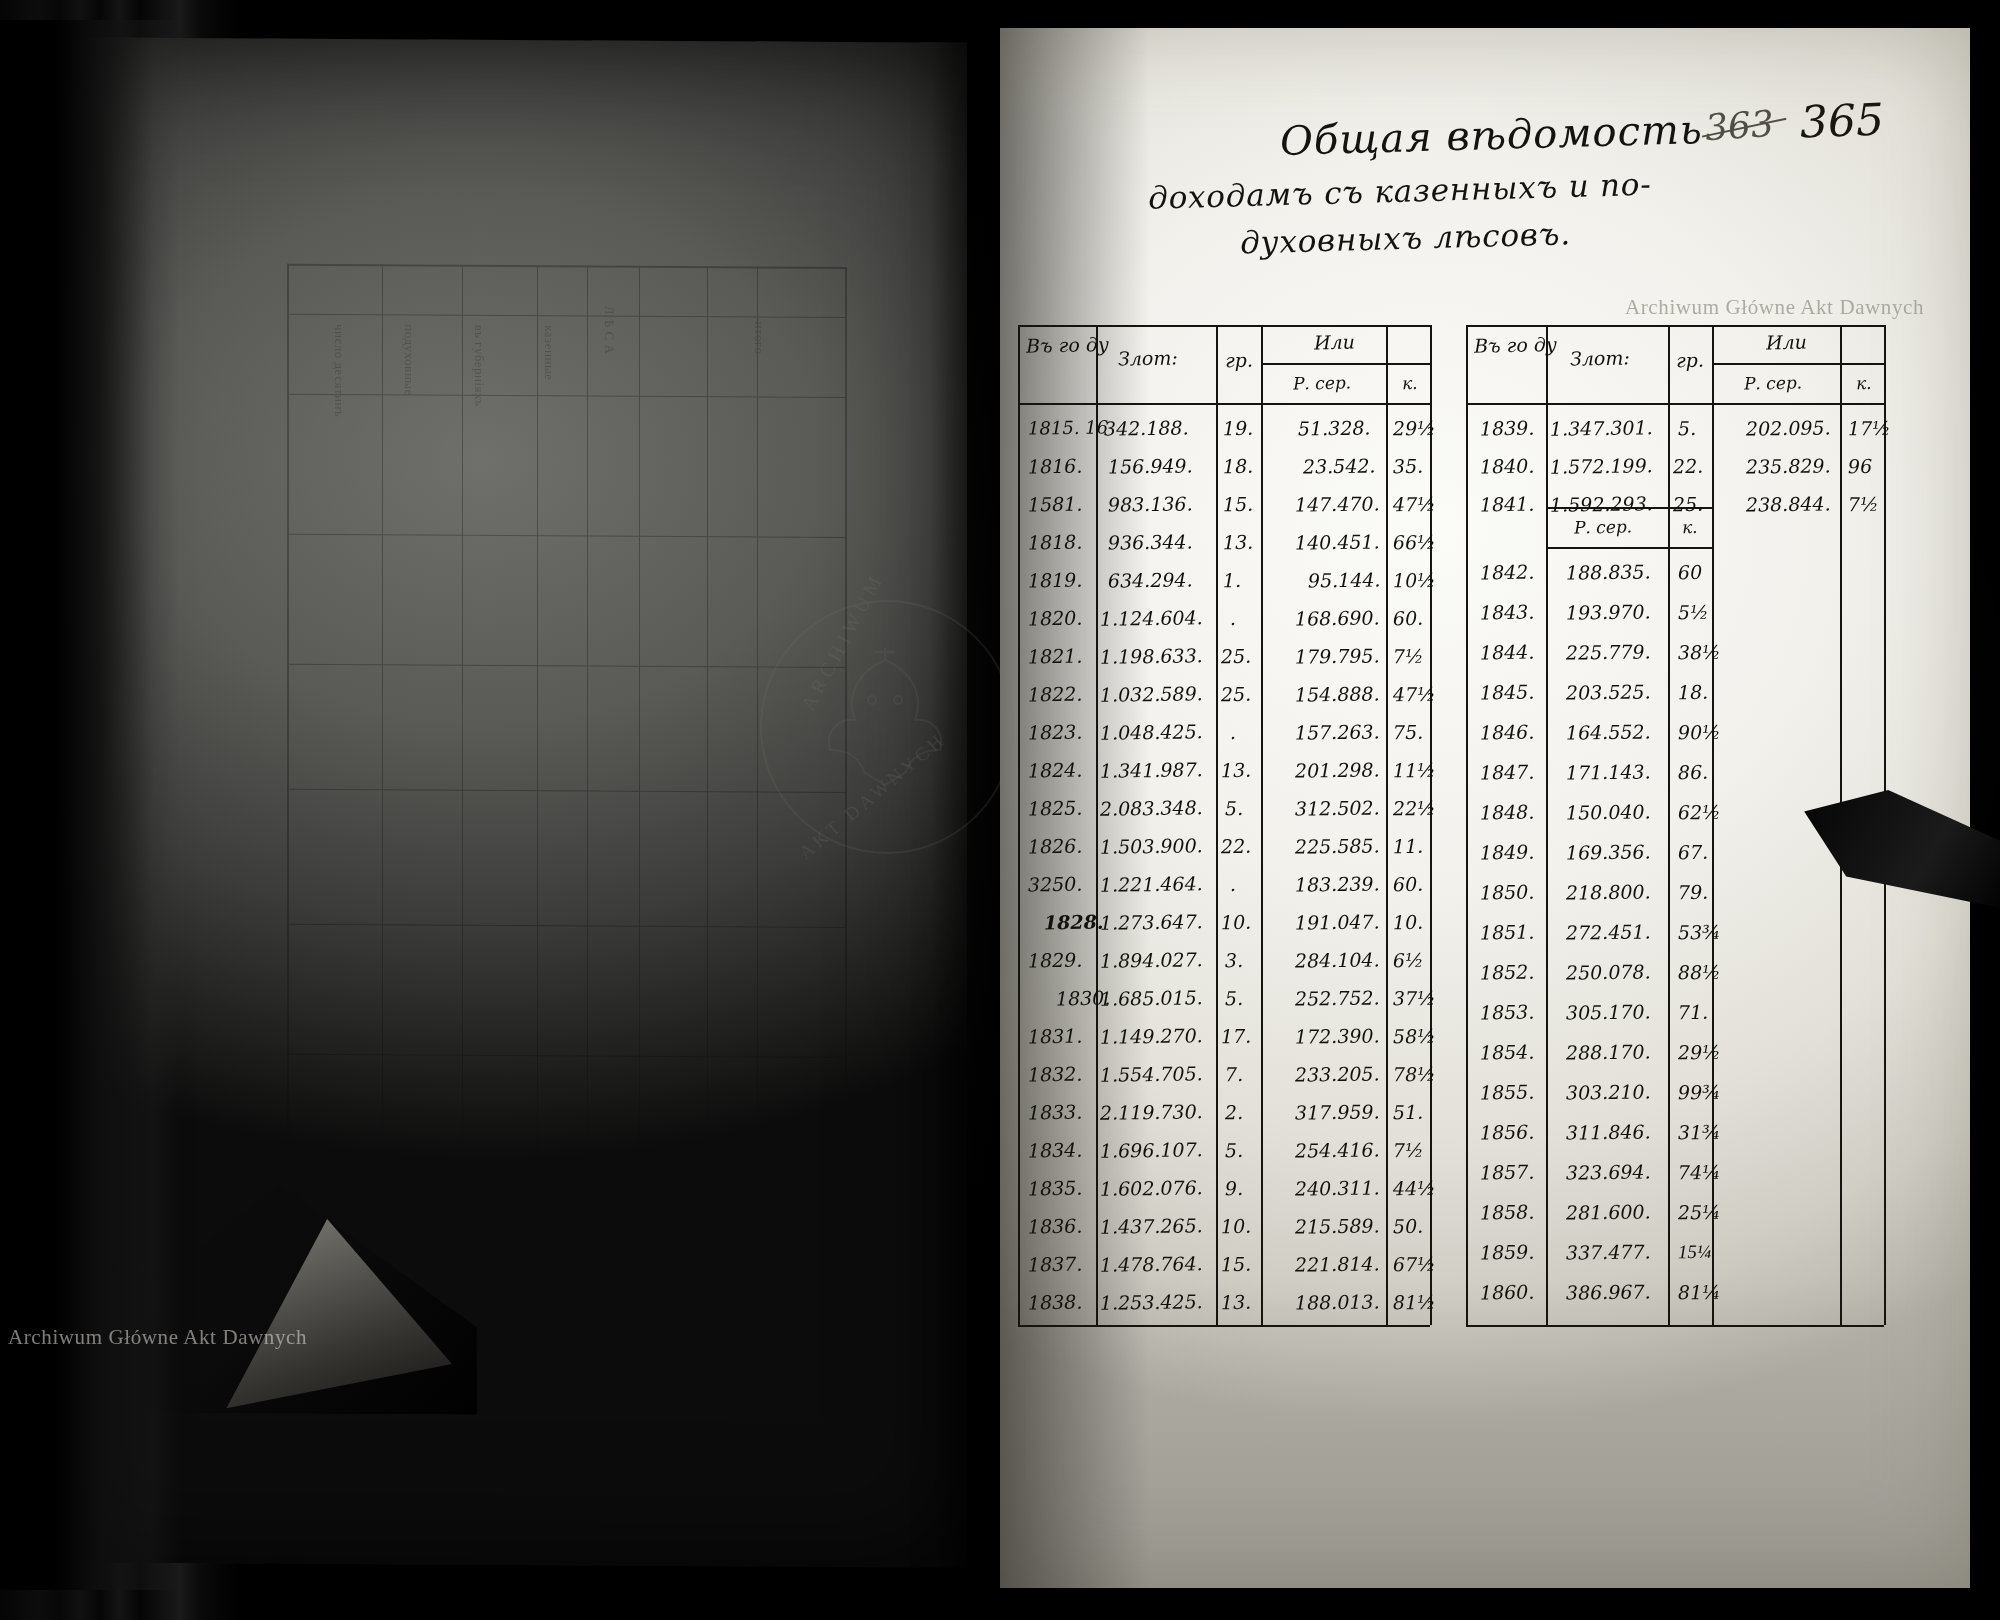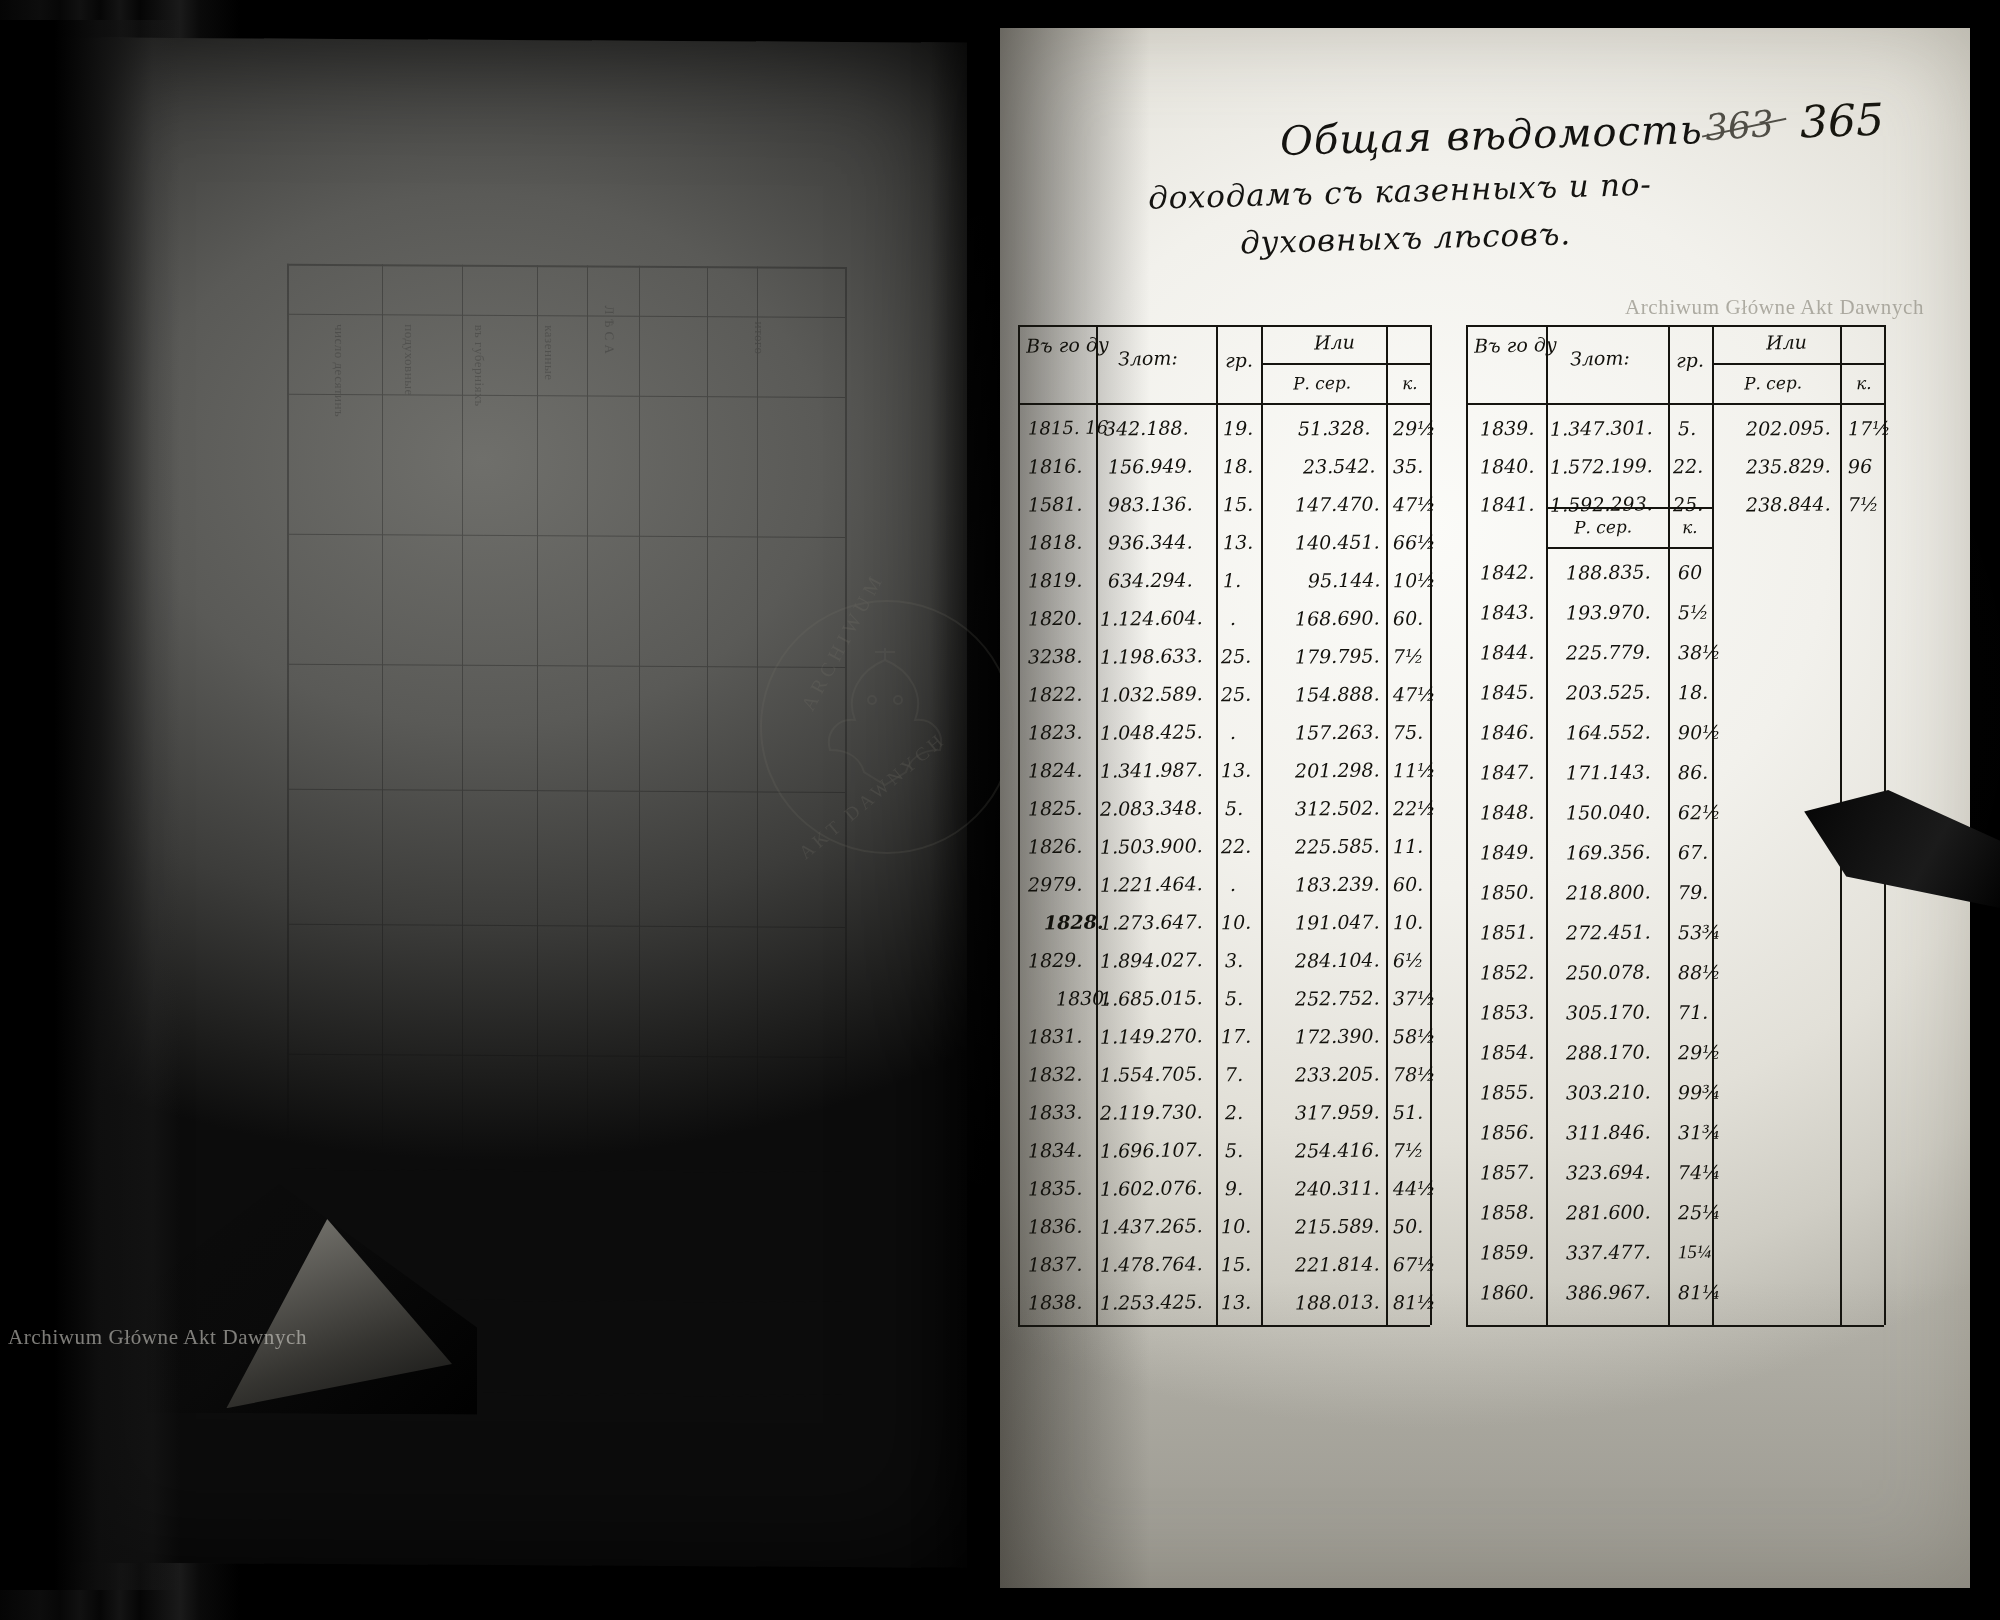--- a/index.html
+++ b/index.html
@@ -275,21 +275,21 @@
       <div class="cellnum" style="left:375px;top:244px;">10½</div>
     </div>
     <div>
       <div class="cellnum" style="left:10px;top:282px;">1820.</div>
       <div class="cellnum" style="left:82px;top:282px;">1.124.604.</div>
       <div class="cellnum" style="left:212px;top:282px;">.</div>
       <div class="cellnum" style="left:277px;top:282px;">168.690.</div>
       <div class="cellnum" style="left:375px;top:282px;">60.</div>
     </div>
     <div>
-      <div class="cellnum" style="left:10px;top:320px;">3238.</div>
+      <div class="cellnum" style="left:10px;top:320px;">1821.</div>
       <div class="cellnum" style="left:82px;top:320px;">1.198.633.</div>
       <div class="cellnum" style="left:203px;top:320px;">25.</div>
       <div class="cellnum" style="left:277px;top:320px;">179.795.</div>
       <div class="cellnum" style="left:375px;top:320px;">7½</div>
     </div>
     <div>
       <div class="cellnum" style="left:10px;top:358px;">1822.</div>
       <div class="cellnum" style="left:82px;top:358px;">1.032.589.</div>
       <div class="cellnum" style="left:203px;top:358px;">25.</div>
       <div class="cellnum" style="left:277px;top:358px;">154.888.</div>
@@ -317,21 +317,21 @@
       <div class="cellnum" style="left:375px;top:472px;">22½</div>
     </div>
     <div>
       <div class="cellnum" style="left:10px;top:510px;">1826.</div>
       <div class="cellnum" style="left:82px;top:510px;">1.503.900.</div>
       <div class="cellnum" style="left:203px;top:510px;">22.</div>
       <div class="cellnum" style="left:277px;top:510px;">225.585.</div>
       <div class="cellnum" style="left:375px;top:510px;">11.</div>
     </div>
     <div>
-      <div class="cellnum" style="left:10px;top:548px;">2979.</div>
+      <div class="cellnum" style="left:10px;top:548px;">3250.</div>
       <div class="cellnum" style="left:82px;top:548px;">1.221.464.</div>
       <div class="cellnum" style="left:212px;top:548px;">.</div>
       <div class="cellnum" style="left:277px;top:548px;">183.239.</div>
       <div class="cellnum" style="left:375px;top:548px;">60.</div>
     </div>
     <div>
       <div class="cellnum" style="left:26px;top:586px;font-weight:bold;">1828.</div>
       <div class="cellnum" style="left:82px;top:586px;">1.273.647.</div>
       <div class="cellnum" style="left:203px;top:586px;">10.</div>
       <div class="cellnum" style="left:277px;top:586px;">191.047.</div>

